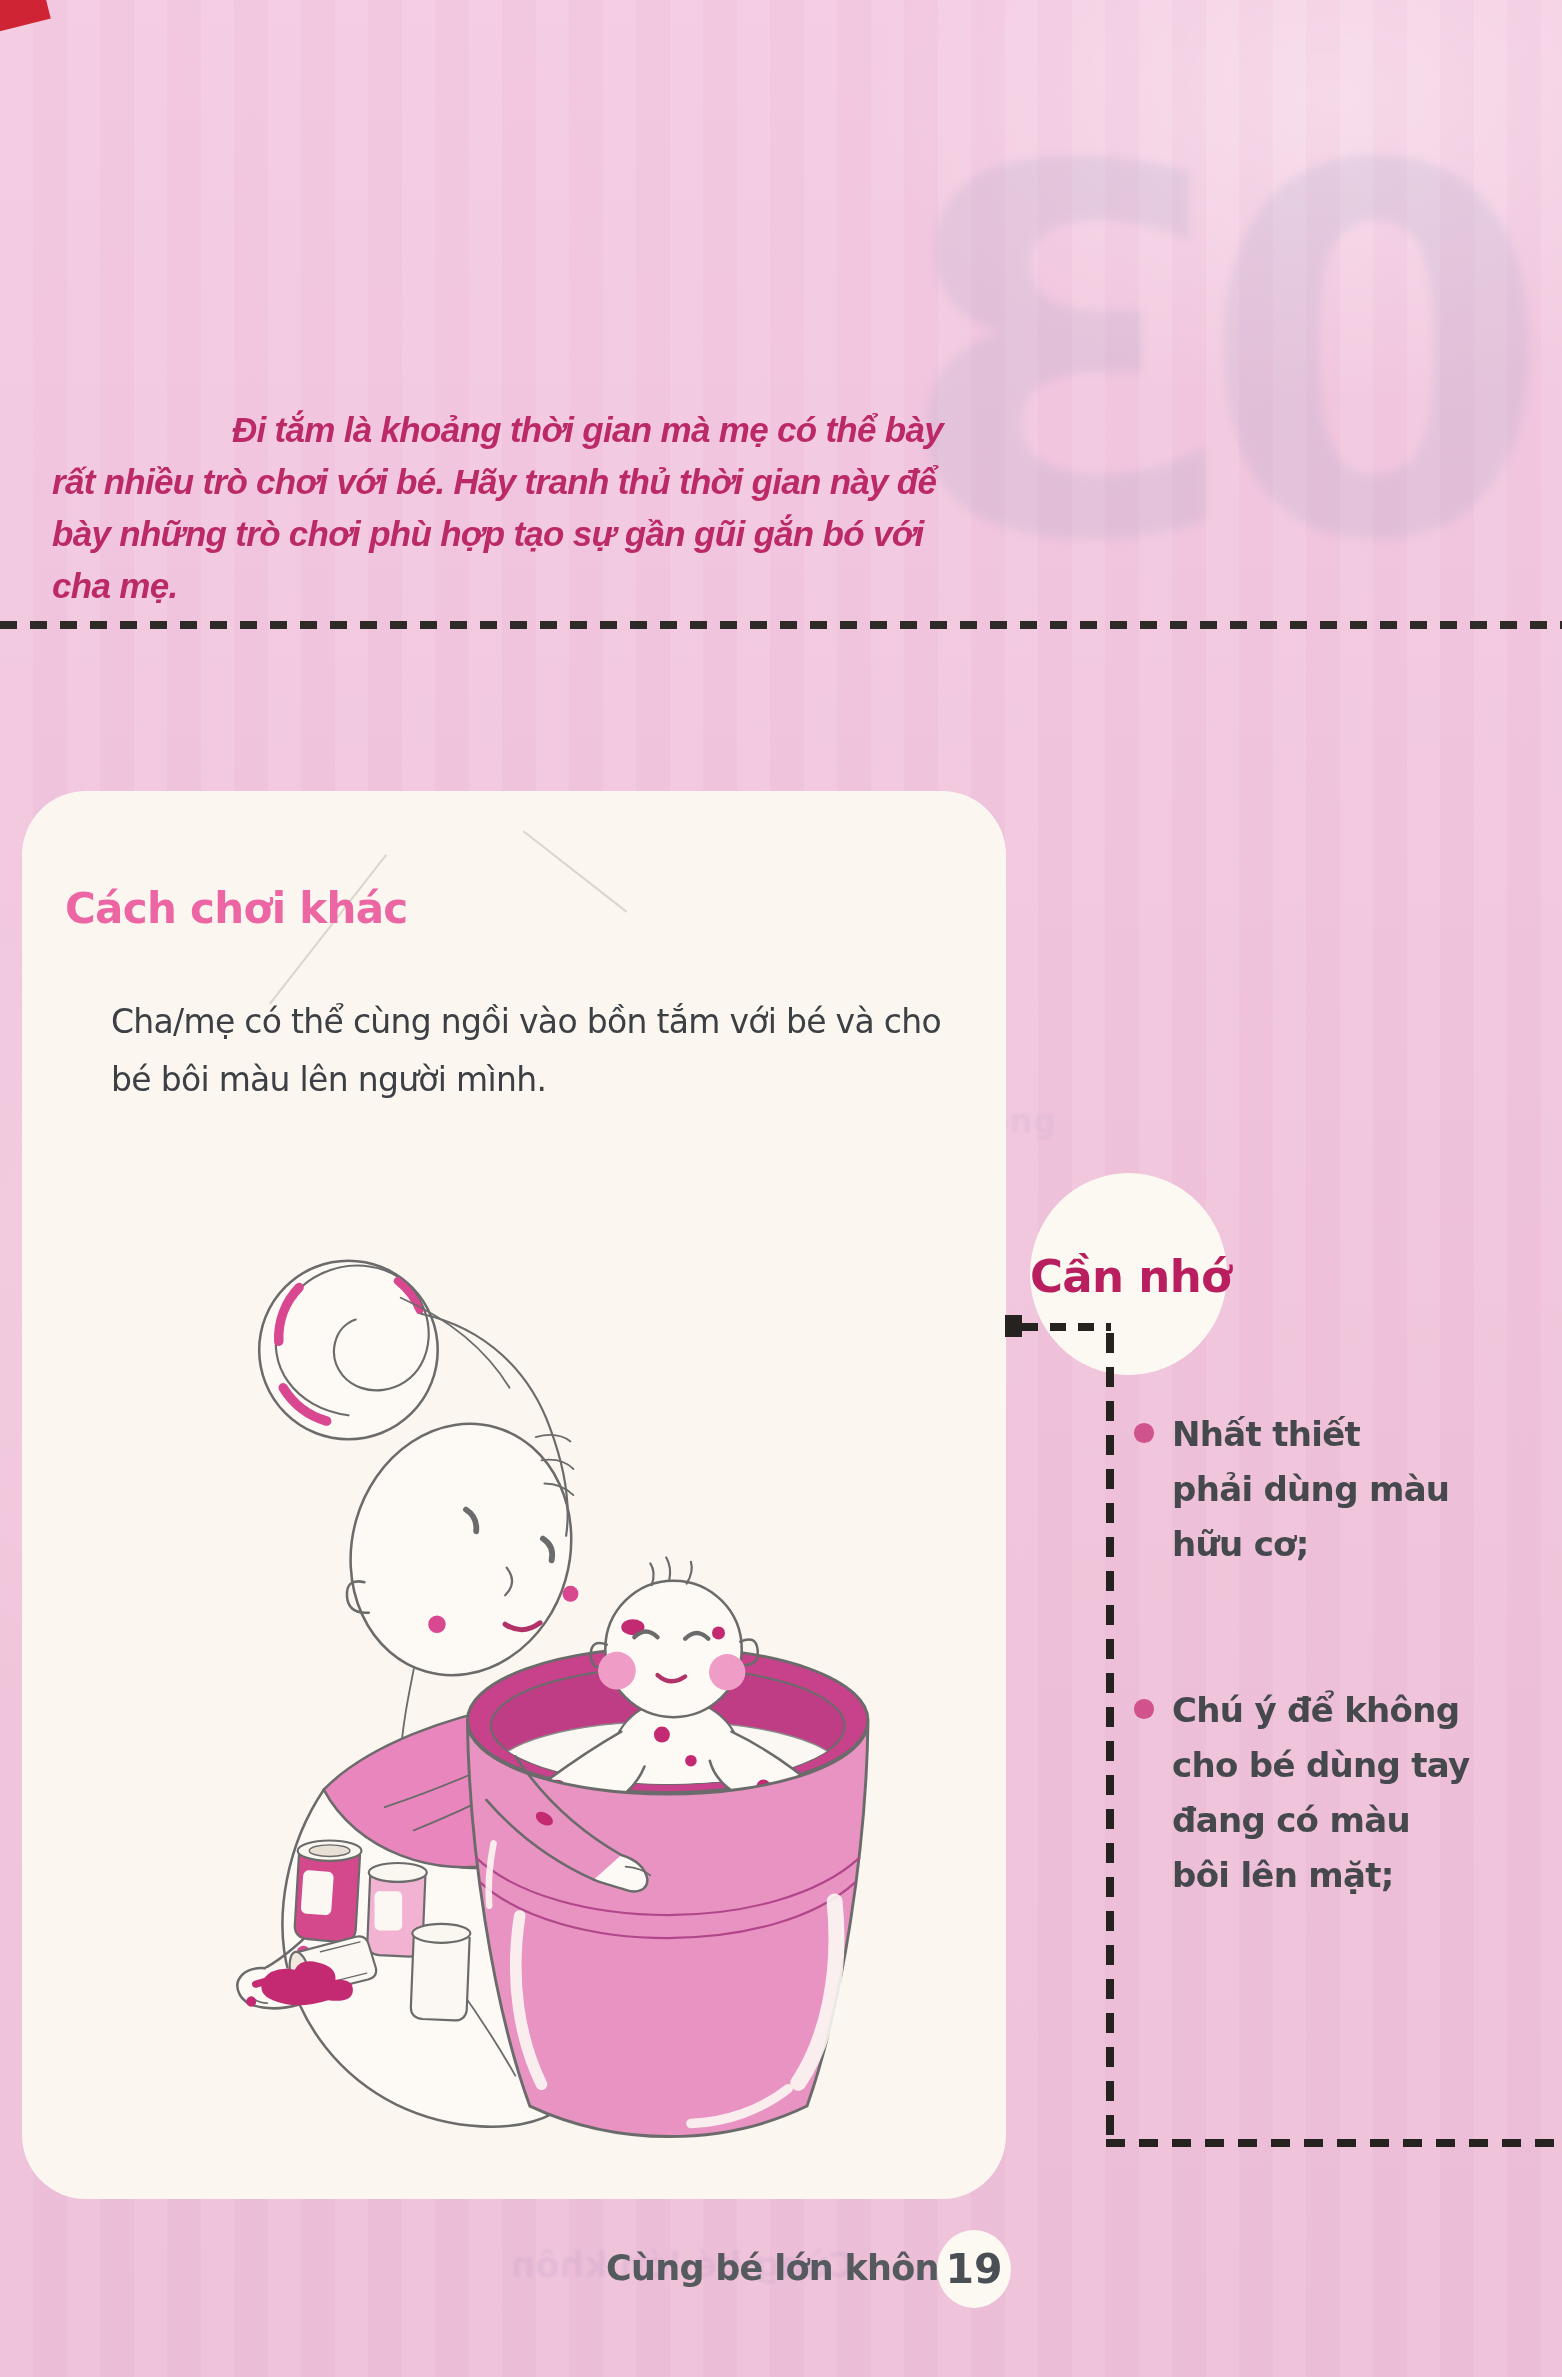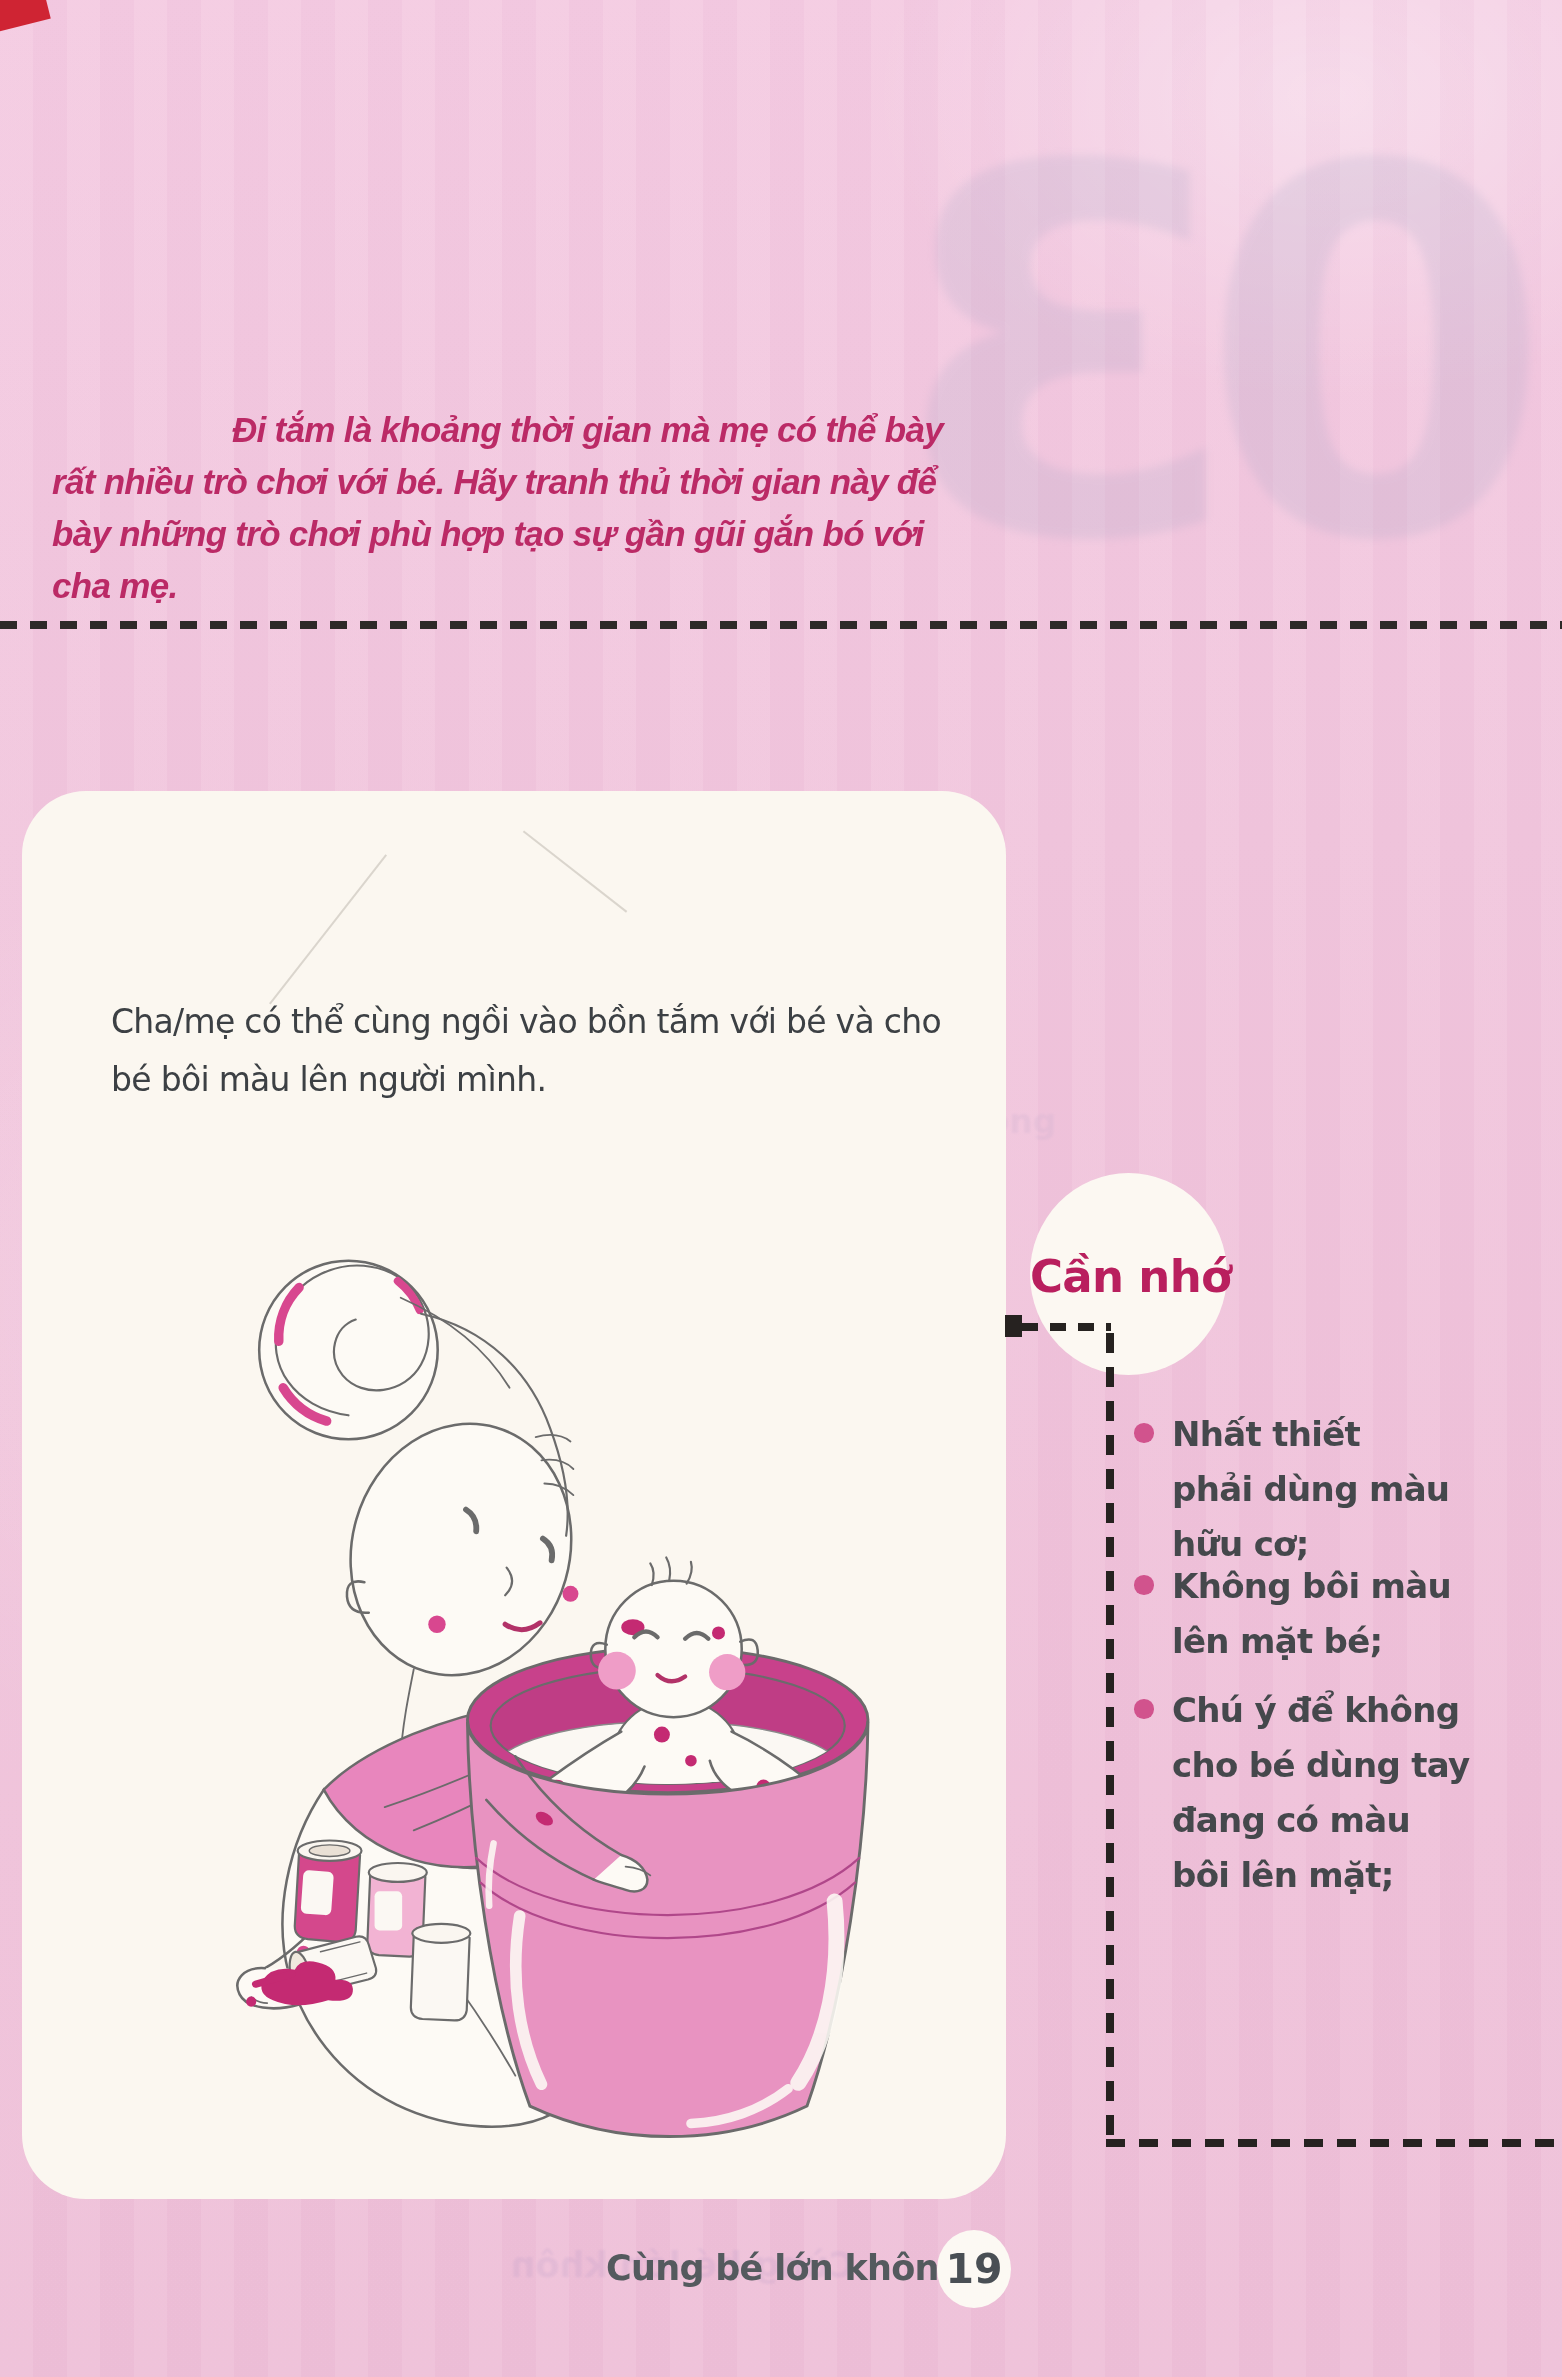--- a/index.html
+++ b/index.html
@@ -139,20 +139,21 @@
   <span class="ghost gm g-lav" style="left:254px;top:1993px;width:726px;text-align:center;font-size:32px;">bé hào hứng cuộc đua bằng cách ba hoặc mẹ</span>
   <span class="ghost gm g-lav" style="left:348px;top:2051px;width:552px;text-align:center;font-size:32px;">giả tiếng động cơ, tiếng còi.</span>
   <span class="ghost gm g-foot" style="left:450px;top:2245px;width:465px;text-align:center;">Cùng bé lớn khôn</span>
 
   <div class="card">
     <div class="scratch" style="left:305px;top:44px;width:2.2px;height:189px;transform:rotate(38deg);"></div>
     <div class="scratch" style="left:552px;top:14.5px;width:2.2px;height:131px;transform:rotate(-52deg);"></div>
     <div class="scratch" style="left:639px;top:1132px;width:2.2px;height:218px;transform:rotate(24deg);"></div>
   </div>
 
+  <div class="card-heading">Cách chơi khác</div>
   <div class="card-body">Cha/mẹ có thể cùng ngồi vào bồn tắm với bé và cho
 bé bôi màu lên người mình.</div>
 
   <svg class="illustration" viewBox="0 0 1250 1460">
     <defs>
       <clipPath id="rimClip">
           <ellipse cx="770" cy="818" rx="244" ry="80"></ellipse>
         </clipPath>
       <clipPath id="bodiceClip">
         <path d="M 776 800 C 810 870 830 960 836 1050 C 838 1110 830 1160 812 1195 L 640 1240 C 600 1180 575 1100 560 1008 C 640 980 740 900 776 800 Z"></path>
@@ -293,25 +294,20 @@
   <div class="conn-dash-h"></div>
   <div class="panel-dash-v"></div>
   <div class="panel-dash-b"></div>
 
   <div class="note-item" style="top:1407px;">
     <span class="note-dot"></span>
     <span class="note-text">Nhất thiết
 phải dùng màu
 hữu cơ;</span>
   </div>
-  <div class="note-item" style="top:1559px;">
-    <span class="note-dot"></span>
-    <span class="note-text">Không bôi màu
-lên mặt bé;</span>
-  </div>
   <div class="note-item" style="top:1683px;">
     <span class="note-dot"></span>
     <span class="note-text">Chú ý để không
 cho bé dùng tay
 đang có màu
 bôi lên mặt;</span>
   </div>
 
   <div class="footer-title">Cùng bé lớn khôn</div>
   <div class="page-circle"></div>

